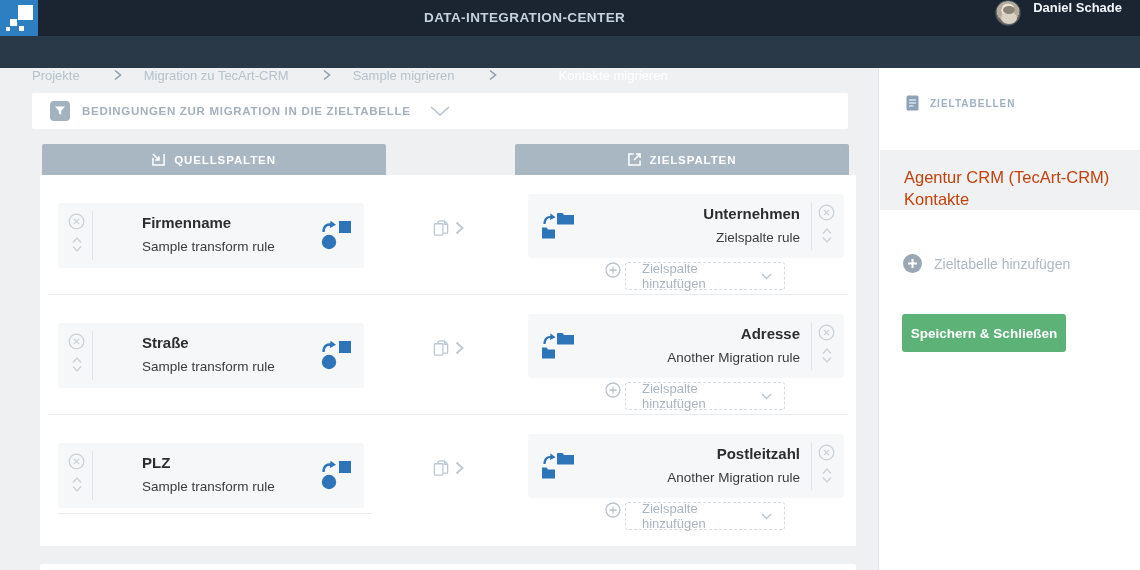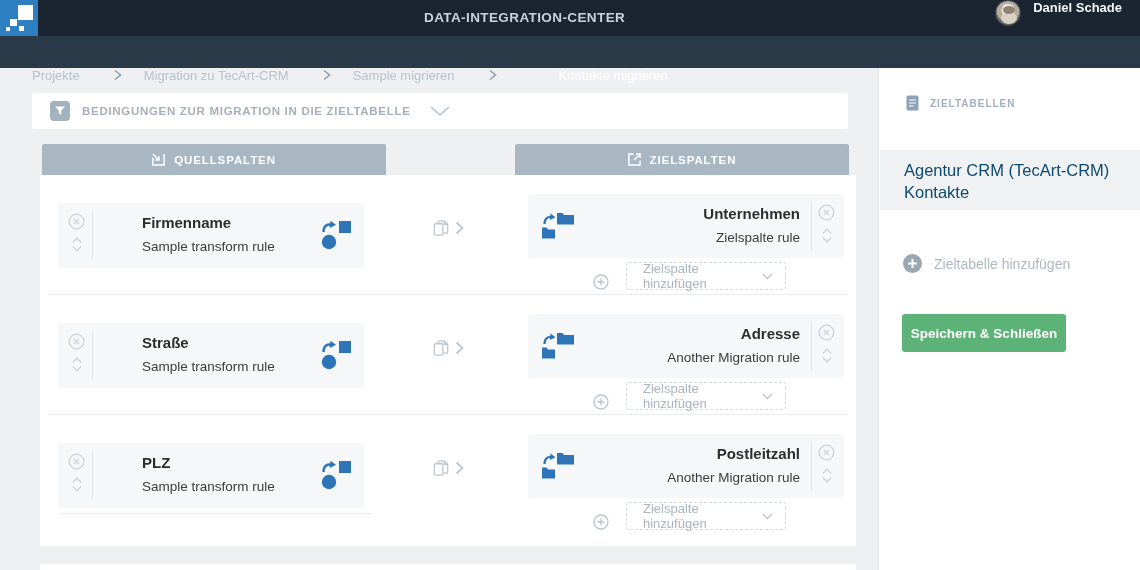--- a/index.html
+++ b/index.html
@@ -67,32 +67,32 @@
   .card .title { position:absolute; top:11px; font-size:15px; font-weight:700; color:#2e2e2e; }
   .card .subtitle { position:absolute; top:36px; font-size:13.5px; color:#3c3c3c; }
   .card.src .title, .card.src .subtitle { left:44px;margin-left:40px; }
   .card.tgt .title, .card.tgt .subtitle { right:44px; text-align:right; }
   .rule-icon { position:absolute; }
   .card.src .rule-icon { right:12px; top:17px; }
   .card.tgt .rule-icon { left:13px; top:16px; }
 
   .connector { position:absolute; left:393px; top:44px; display:flex; align-items:center; gap:5px; }
 
-  .add-target { position:absolute; left:553px; top:87px; height:28px; display:flex; align-items:flex-end; gap:17px; }
+  .add-target { position:absolute; left:565px; top:87px; height:28px; display:flex; align-items:flex-start; gap:4px; }
   .add-box { width:160px; height:28px; border:1.5px dashed #d3dae0; border-radius:3px;
     display:flex; align-items:center; justify-content:space-between; padding:0 12px 0 16px;
     color:#a9b5c0; font-size:13px; }
 
   
   .sidebar { position:absolute; left:878px; top:68px; width:262px; height:502px; background:#ffffff;
     border-left:1px solid #e0e5e9; }
   .sb-header { position:absolute; left:27px; top:27px; display:flex; align-items:center; gap:11px;
     color:#9fb1c0; font-size:10px; font-weight:700; letter-spacing:1px; }
   .sb-selected { position:absolute; left:1px; top:82px; width:261px; height:60px; background:#f0f1f2;
-    padding:9px 20px 0 24px; color:#0c4a6e; font-size:16.5px; line-height:22px; }
+    padding:16px 20px 0 24px; color:#c2410c; font-size:16.5px; line-height:22px; }
   .sb-add { position:absolute; left:24px; top:186px; display:flex; align-items:center; gap:12px;
     color:#adb8c2; font-size:14px; }
   .save-btn { position:absolute; left:23px; top:246px; width:164px; height:38px; background:#5db377;
     border:none; border-radius:3px; color:#ffffff; font-size:13.5px; font-weight:700;
     font-family:"Liberation Sans", sans-serif; cursor:pointer; }
 </style>
 </head>
 <body>
 
 <div class="screen">

